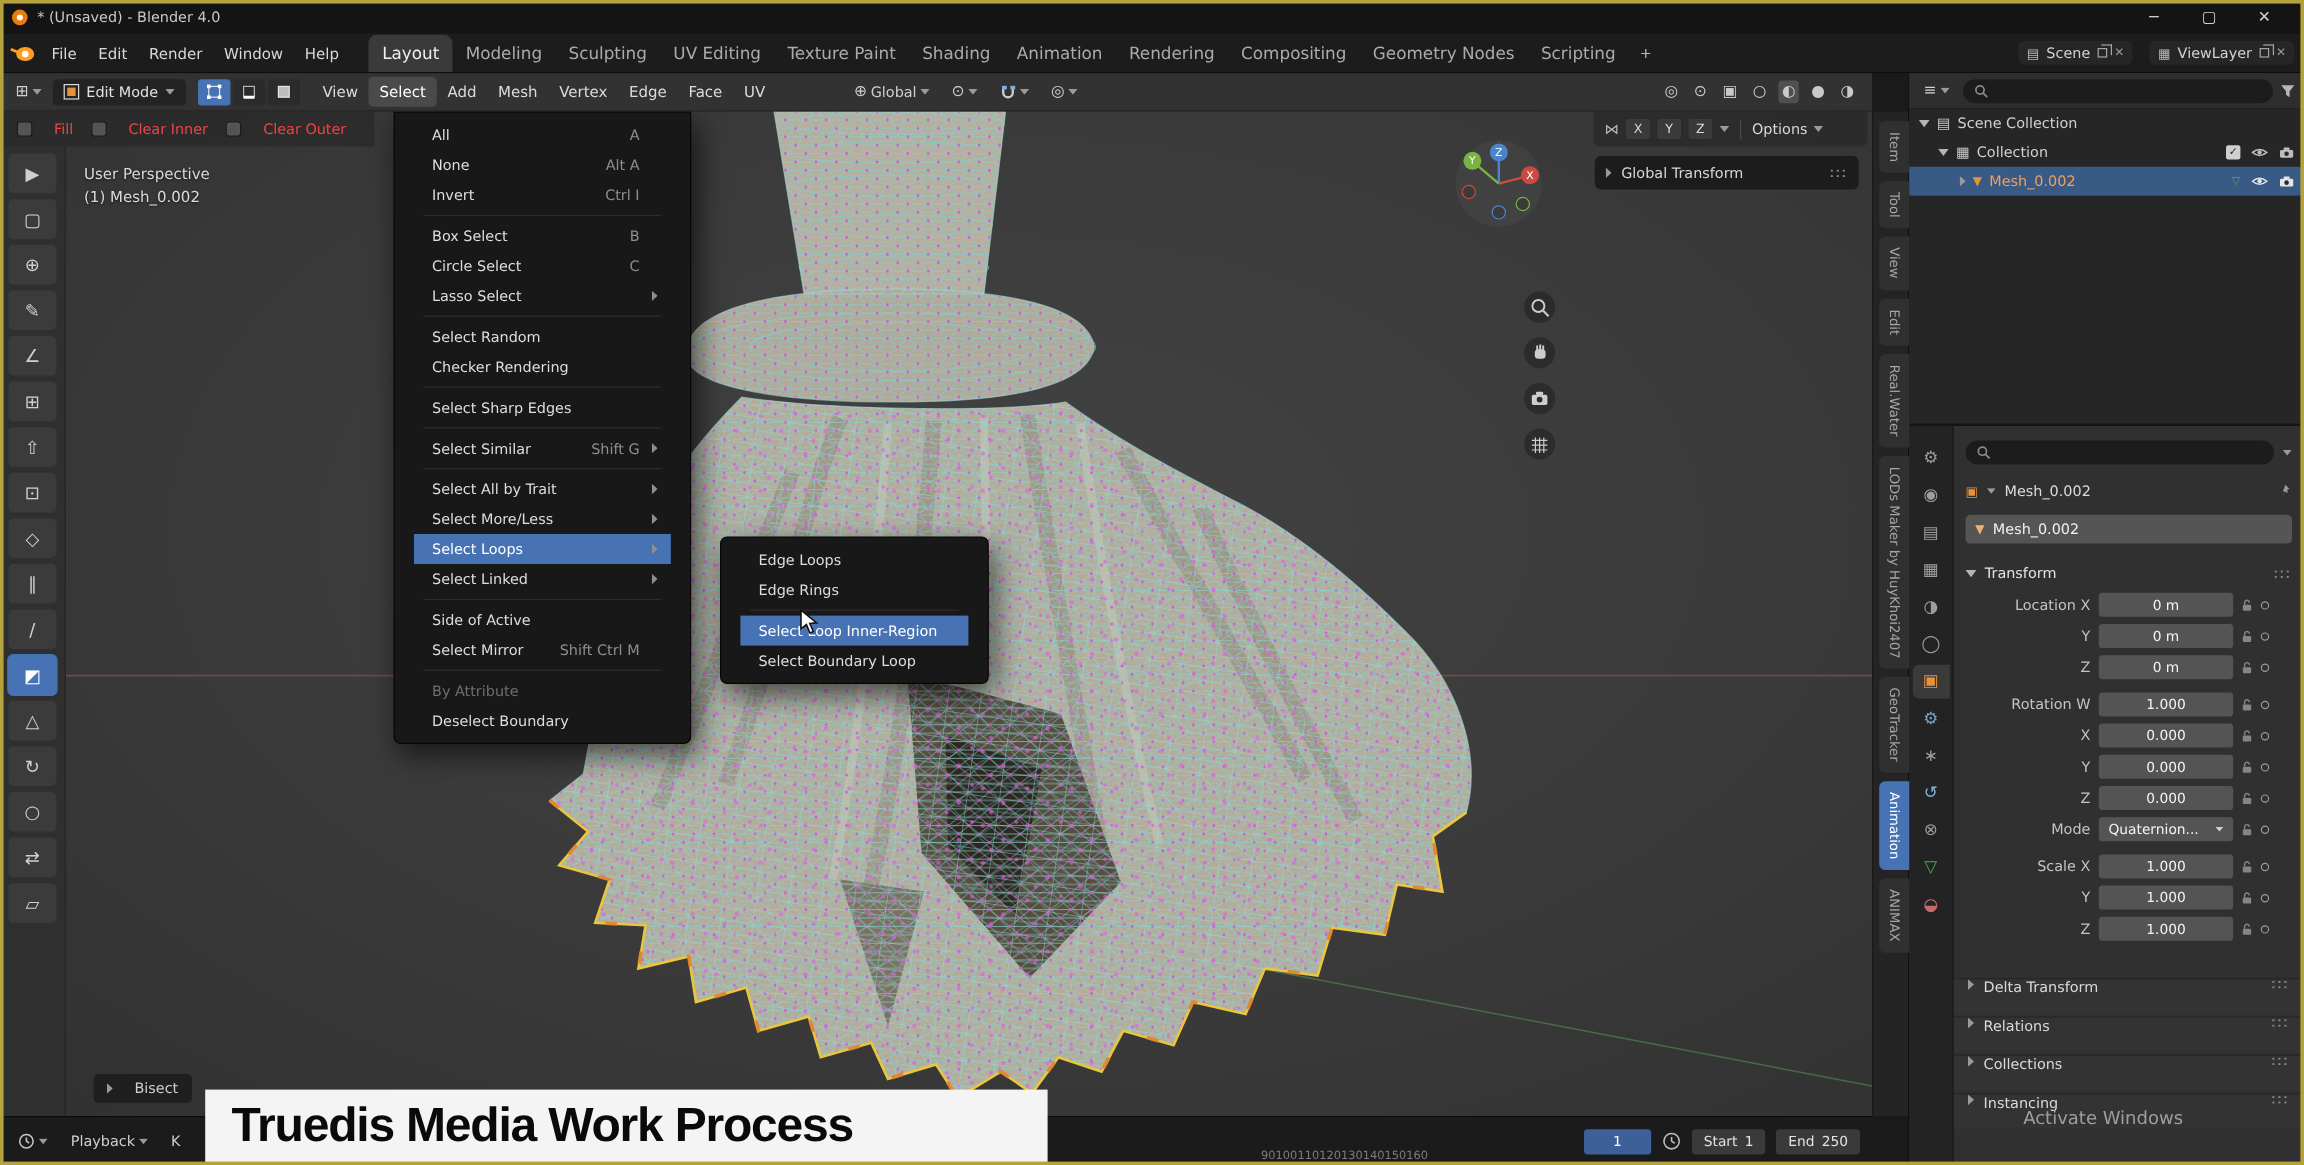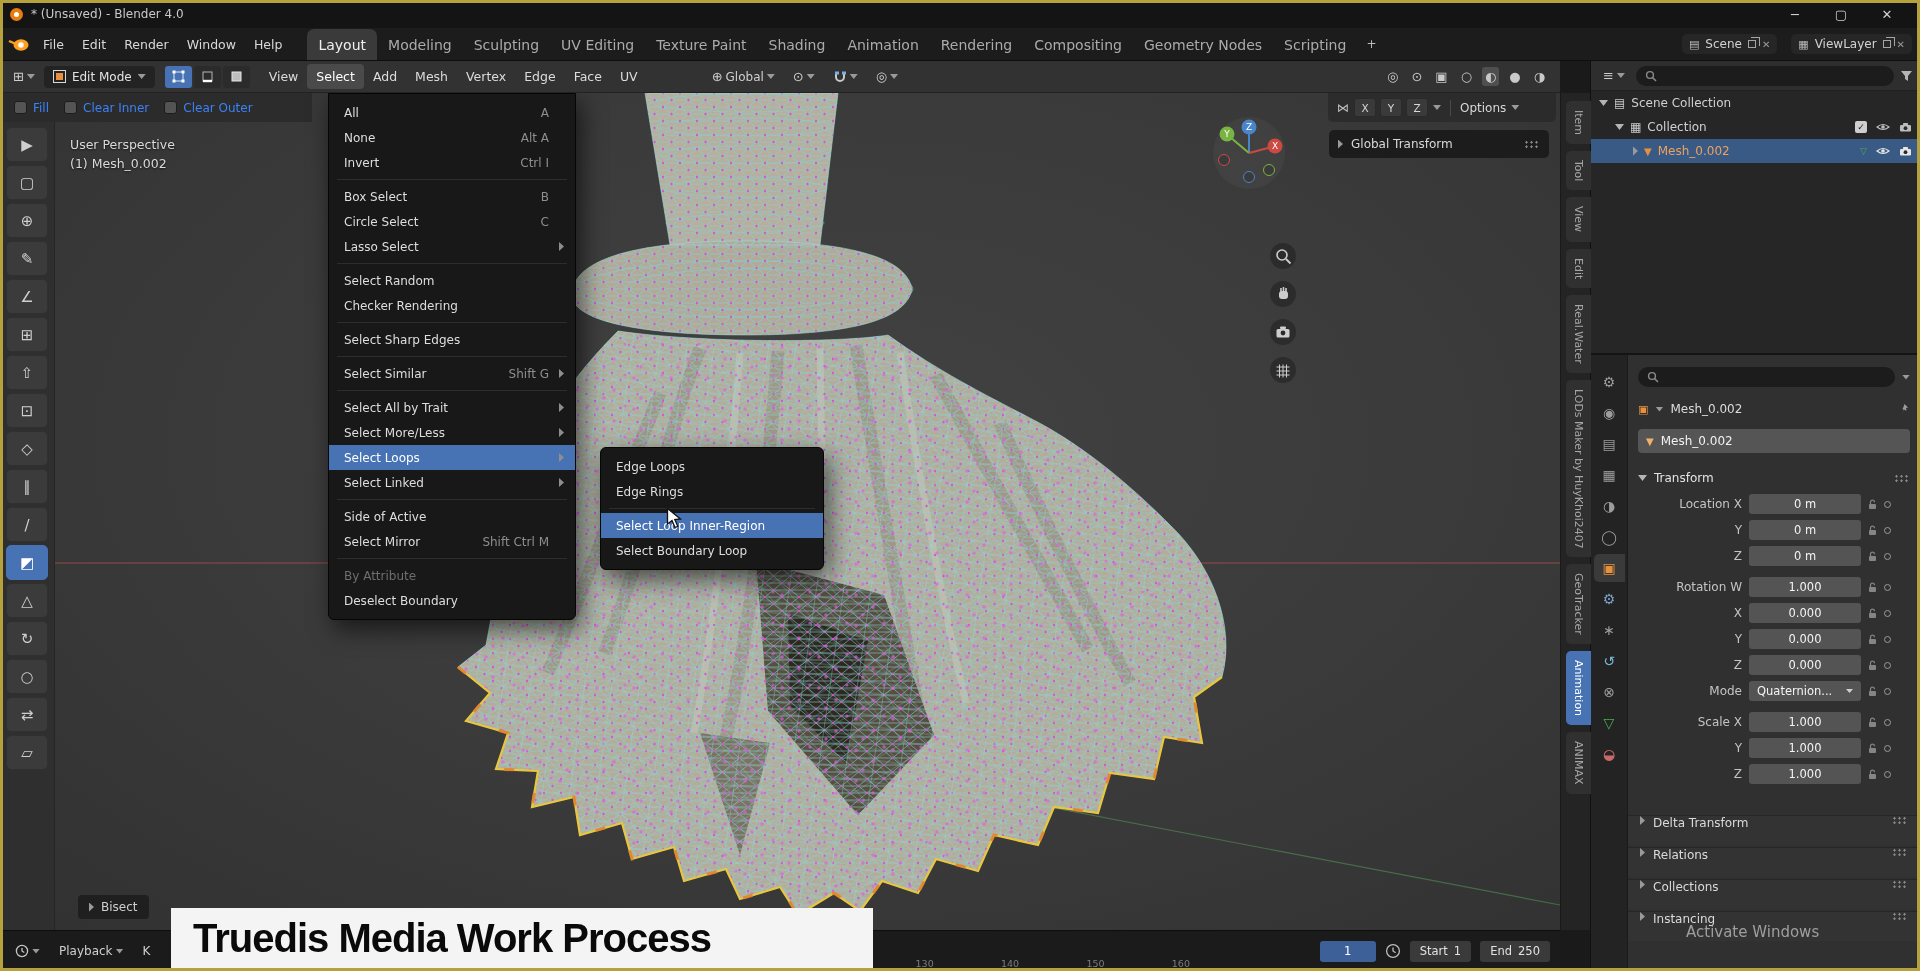--- a/index.html
+++ b/index.html
@@ -48,36 +48,36 @@
   .hic{display:flex;align-items:center;gap:3px;color:#c9c9c9;font-size:13px;padding:2px 3px;border-radius:3px}
   .hic.active{background:#4f4f4f}
 
   
   .viewport{position:absolute;top:93px;left:0;width:1560px;height:837px;background:radial-gradient(ellipse at 54% 42%,#424242 0%,#3a3a3a 55%,#313131 100%);overflow:hidden}
   .mesh-svg{position:absolute;inset:0;z-index:1}
   .left-toolbar{position:absolute;left:0;top:0;bottom:0;width:55px;background:#2f2f2f;border-right:1px solid #252525;display:flex;flex-direction:column;align-items:center;gap:3px;padding-top:34px;z-index:5}
   .tool{width:42px;height:35px;background:#3b3b3b;border:1px solid #303030;border-radius:5px;display:grid;place-items:center;font-size:15px;color:#cfcfcf}
   .tool.active{background:#4772b3;border-color:#4772b3;color:#fff}
   .tool-options{position:absolute;left:0;top:0;width:312px;height:29px;background:rgba(43,43,43,.95);display:flex;align-items:center;gap:15px;padding:0 14px;z-index:6}
-  .cb-item{display:flex;align-items:center;gap:6px;color:#3b82f6}
+  .cb-item{display:flex;align-items:center;gap:18px;color:#ef4444}
   .cb{width:13px;height:13px;background:#545454;border:1px solid #1c1c1c;border-radius:3px}
   .view-info{position:absolute;left:70px;top:42px;z-index:4;color:#dadada;font-size:12.5px;line-height:19px;text-shadow:0 1px 2px rgba(0,0,0,.6)}
   .axis-options{position:absolute;left:1328px;top:0;width:228px;height:29px;background:rgba(43,43,43,.95);display:flex;align-items:center;gap:5px;padding:0 9px;z-index:6;border-radius:0 0 5px 5px}
   .axis-btn{width:22px;height:19px;background:#3a3a3a;border:1px solid #2a2a2a;border-radius:3px;display:grid;place-items:center;font-size:10.5px;color:#d8d8d8}
   .vsep{width:1px;height:16px;background:#4a4a4a;margin:0 4px}
   .options-dd{display:flex;align-items:center;gap:5px;color:#d8d8d8}
   .nav-gizmo{position:absolute;left:1211px;top:22px;width:76px;height:76px;z-index:6}
   .gizmo-btns{position:absolute;left:1270px;top:150px;display:flex;flex-direction:column;gap:12px;z-index:6}
   .gbtn{width:26px;height:26px;border-radius:50%;background:rgba(40,40,40,.8);display:grid;place-items:center}
   .gt-chip{position:absolute;left:1329px;top:37px;width:220px;height:28px;background:rgba(26,26,26,.9);border-radius:5px;display:flex;align-items:center;gap:8px;padding:0 9px;z-index:6;color:#d8d8d8}
   .dots{width:16px;height:9px;background:radial-gradient(#8a8a8a 1px,transparent 1.2px);background-size:5px 4.5px;margin-left:auto}
-  .bisect-chip{position:absolute;left:78px;top:802px;background:rgba(28,28,28,.85);border-radius:4px;padding:5px 11px;display:flex;align-items:center;gap:7px;color:#cfcfcf;z-index:4}
+  .bisect-chip{position:absolute;left:78px;top:802px;background:rgba(28,28,28,.85);border-radius:4px;padding:5px 11px;display:flex;align-items:center;gap:18px;color:#cfcfcf;z-index:4}
 
   
-  .popmenu{position:absolute;background:#181818;border:1px solid #060606;box-shadow:5px 9px 24px rgba(0,0,0,.6);border-radius:0 0 6px 6px;padding:6px 0;z-index:20}
+  .popmenu{position:absolute;background:#181818;border:1px solid #060606;box-shadow:5px 9px 24px rgba(0,0,0,.6);border-radius:0 0 6px 6px;padding:6px 16px;z-index:20}
   #select-menu{left:328px;top:0;width:248px}
   #loops-submenu{left:600px;top:354px;width:224px;border-radius:6px}
   .menu-item{display:flex;align-items:center;height:25px;padding:0 11px 0 15px;color:#dedede;position:relative}
   .menu-item .lbl{flex:1;white-space:nowrap}
   .menu-item .sc{color:#8e8e8e;margin-left:18px}
   .menu-item .sc:empty{display:none}
   .menu-item .arrow{visibility:hidden;margin-left:10px;background:#8e8e8e}
   .menu-item.has-sub .arrow{visibility:visible}
   .menu-item.active{background:#4772b3;color:#fff}
   .menu-item.disabled{color:#6e6e6e}
@@ -126,21 +126,21 @@
   .csec{display:flex;align-items:flex-start;gap:8px;height:30px;border-top:1px solid #262626;color:#dadada;margin:0 -10px;padding:0 12px;background:#333}
   .csec:first-of-type{margin-top:14px}
   .sections-wrap{margin-top:14px}
   .sections-wrap .csec+.csec{margin-top:2px}
 
   
   .timeline{position:absolute;top:930px;left:0;width:1560px;height:41px;background:#1b1b1b;border-top:1px solid #0d0d0d;display:flex;align-items:center;gap:9px;padding:0 10px;z-index:10}
   .tl-right{margin-left:auto;display:flex;align-items:center;gap:9px}
   .frame-field{min-width:56px;height:21px;background:#3d6098;border-radius:3px;display:grid;place-items:center;color:#fff;font-size:11.5px}
   .se-field{height:21px;background:#3a3a3a;border-radius:3px;display:flex;align-items:center;gap:6px;padding:0 10px;color:#e2e2e2;font-size:11.5px}
-  .ruler{position:absolute;left:580px;right:370px;bottom:2px;display:flex;justify-content:space-between;color:#7c7c7c;font-size:9.5px;z-index:1}
+  .ruler{position:absolute;left:580px;right:370px;bottom:2px;display:flex;justify-content:flex-end;color:#7c7c7c;font-size:9.5px;z-index:1}
 
   .caption{position:absolute;left:171px;top:908px;width:702px;height:61px;background:#f4f4f4;color:#0a0a0a;display:flex;align-items:center;padding:0 22px;font-size:40px;font-weight:bold;font-family:"Liberation Sans","DejaVu Sans",sans-serif;letter-spacing:-1px;z-index:40;white-space:nowrap}
   .watermark{position:absolute;left:1686px;top:923px;color:#aaa;font-size:15px;z-index:50;opacity:.9}
 
   svg{display:block}
   .glyph-span:empty{display:none}
 </style>
 </head>
 <body>
 

